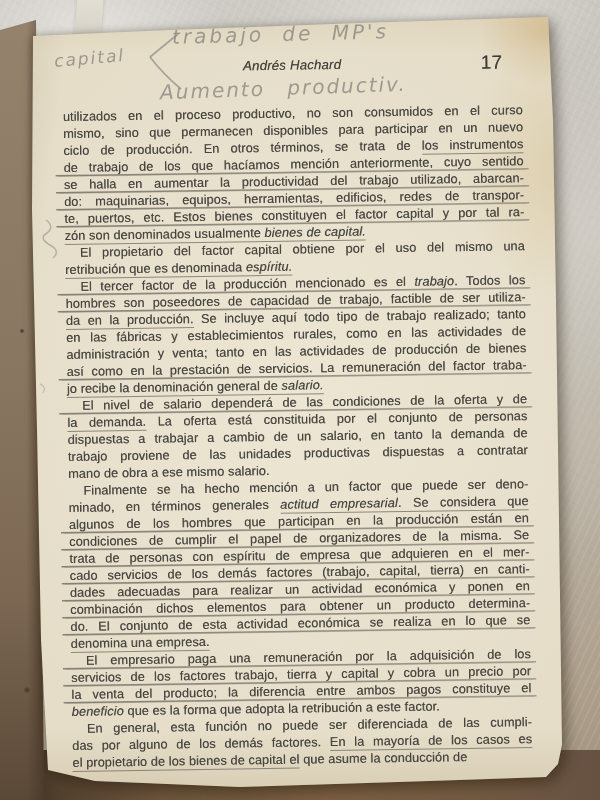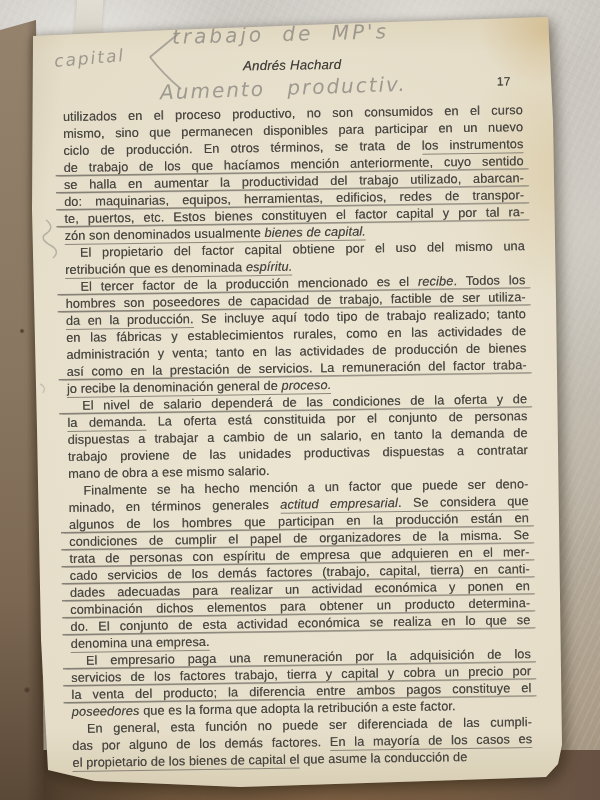--- a/index.html
+++ b/index.html
@@ -53,21 +53,21 @@
       linear-gradient(to bottom, rgba(190,165,115,.22) 0, rgba(190,165,115,0) 52px),
       linear-gradient(to top, rgba(165,145,100,.24) 0, rgba(165,145,100,0) 72px);}
 
   
   .content{position:absolute;left:62px;top:60px;width:460px;
     transform:rotate(-0.85deg);transform-origin:0 0;
     color:#45433e;font-size:12.7px;line-height:17px;letter-spacing:.1px;
     text-shadow:.3px 0 0 rgba(64,62,58,.55);}
   .header-row{position:relative;height:17px;margin-bottom:32px;}
   .author{text-align:center;font-style:italic;font-size:13.2px;letter-spacing:.2px;color:#3e3c37;}
-  .pagenum{position:absolute;right:12px;top:0;font-size:12px;color:#3e3c37;margin-top:20px;}
+  .pagenum{position:absolute;right:20px;top:0;font-size:19px;color:#3e3c37;}
 
   .line{height:17px;text-align:justify;text-align-last:justify;
         padding:0 5px 0 8px;margin:0 -5px 0 -8px;white-space:normal;}
   .line.last{text-align-last:left;}
   .line.ind{text-indent:15px;}
   .line.u{background-image:
       linear-gradient(to right, rgba(110,106,98,.8), rgba(110,106,98,.55)),
       linear-gradient(to right, rgba(110,106,98,.28), rgba(110,106,98,.18));
     background-repeat:no-repeat,no-repeat;
     background-size:100% 1.5px,99% 1px;
@@ -116,46 +116,46 @@
             <div class="line">utilizados en el proceso productivo, no son consumidos en el curso</div>
             <div class="line">mismo, sino que permanecen disponibles para participar en un nuevo</div>
             <div class="line">ciclo de producción. En otros términos, se trata de <span class="ul">los instrumentos</span></div>
             <div class="line u">de trabajo de los que hacíamos mención anteriormente, cuyo sentido</div>
             <div class="line u">se halla en aumentar la productividad del trabajo utilizado, abarcan-</div>
             <div class="line u">do: maquinarias, equipos, herramientas, edificios, redes de transpor-</div>
             <div class="line u">te, puertos, etc. Estos bienes constituyen el factor capital y por tal ra-</div>
             <div class="line last"><span class="ul">zón son denominados usualmente <i>bienes de capital.</i></span></div>
             <div class="line ind">El propietario del factor capital obtiene por el uso del mismo una</div>
             <div class="line last"><span class="ul">retribución que es denominada <i>espíritu.</i></span></div>
-            <div class="line u ind">El tercer factor de la producción mencionado es el <i>recibe</i>. Todos los</div>
+            <div class="line u ind">El tercer factor de la producción mencionado es el <i>trabajo</i>. Todos los</div>
             <div class="line u">hombres son poseedores de capacidad de trabajo, factible de ser utiliza-</div>
             <div class="line"><span class="ul">da en la producción.</span> Se incluye aquí todo tipo de trabajo realizado; tanto</div>
             <div class="line">en las fábricas y establecimientos rurales, como en las actividades de</div>
             <div class="line">administración y venta; tanto en las actividades de producción de bienes</div>
             <div class="line u">así como en la prestación de servicios. La remuneración del factor traba-</div>
-            <div class="line last"><span class="ul">jo recibe la denominación general de <i>proceso.</i></span></div>
+            <div class="line last"><span class="ul">jo recibe la denominación general de <i>salario.</i></span></div>
             <div class="line u ind">El nivel de salario dependerá de las condiciones de la oferta y de</div>
             <div class="line"><span class="ul">la demanda.</span> La oferta está constituida por el conjunto de personas</div>
             <div class="line">dispuestas a trabajar a cambio de un salario, en tanto la demanda de</div>
             <div class="line">trabajo proviene de las unidades productivas dispuestas a contratar</div>
             <div class="line last">mano de obra a ese mismo salario.</div>
             <div class="line ind">Finalmente se ha hecho mención a un factor que puede ser deno-</div>
             <div class="line">minado, en términos generales <span class="ul"><i>actitud empresarial</i>. Se considera que</span></div>
             <div class="line u">algunos de los hombres que participan en la producción están en</div>
             <div class="line u">condiciones de cumplir el papel de organizadores de la misma. Se</div>
             <div class="line u">trata de personas con espíritu de empresa que adquieren en el mer-</div>
             <div class="line u">cado servicios de los demás factores (trabajo, capital, tierra) en canti-</div>
             <div class="line u">dades adecuadas para realizar un actividad económica y ponen en</div>
             <div class="line u">combinación dichos elementos para obtener un producto determina-</div>
             <div class="line u">do. El conjunto de esta actividad económica se realiza en lo que se</div>
             <div class="line last"><span class="ul">denomina una empresa.</span></div>
             <div class="line u ind">El empresario paga una remuneración por la adquisición de los</div>
             <div class="line u">servicios de los factores trabajo, tierra y capital y cobra un precio por</div>
             <div class="line u">la venta del producto; la diferencia entre ambos pagos constituye el</div>
-            <div class="line last"><i>poseedores</i> que es la forma que adopta la retribución a este factor.</div>
+            <div class="line last"><i>beneficio</i> que es la forma que adopta la retribución a este factor.</div>
             <div class="line ind">En general, esta función no puede ser diferenciada de las cumpli-</div>
             <div class="line">das por alguno de los demás factores. <span class="ul">En la mayoría de los casos es</span></div>
             <div class="line last"><span class="ul">el propietario de los bienes de capital el</span> que asume la conducción de</div>
           </div>
       </div>
 
     </div>
   </div>
 </div>
 

